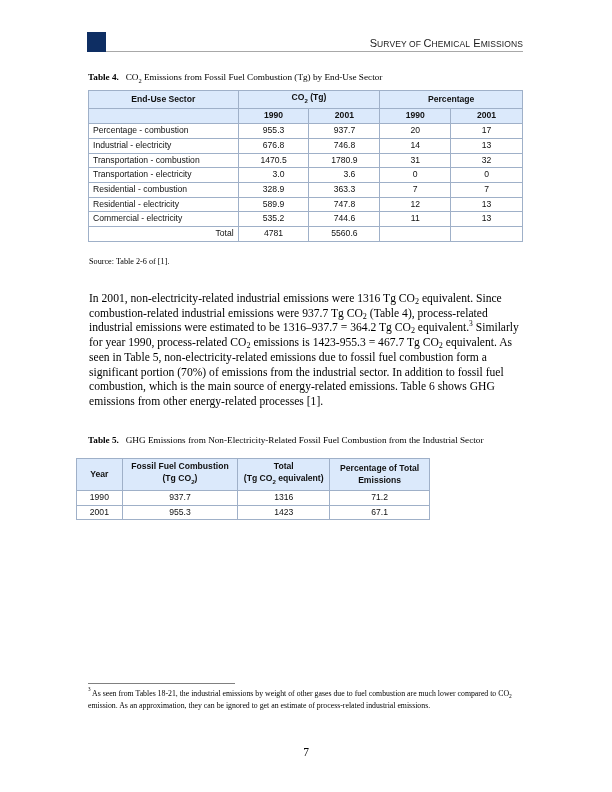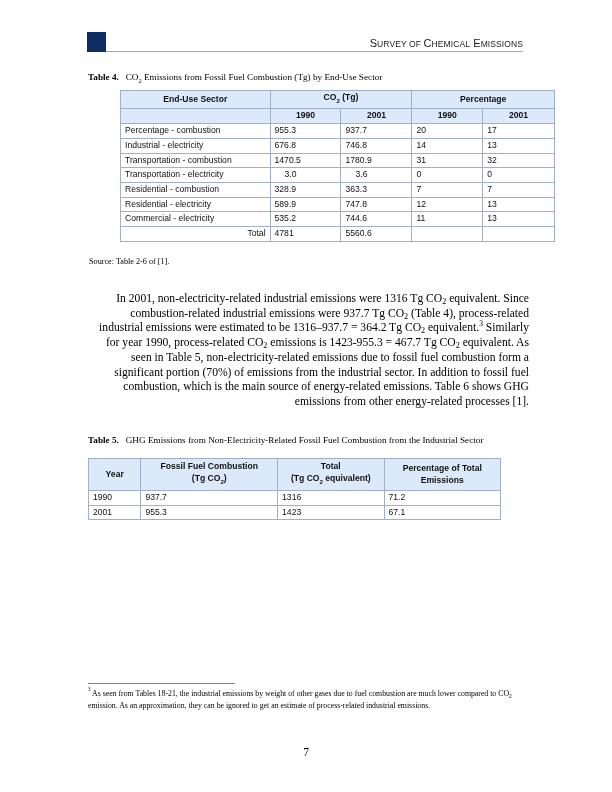--- a/index.html
+++ b/index.html
@@ -8,25 +8,25 @@
   .hdr-square { left: 87px; top: 32px; width: 19px; height: 20px; background: #0e2e63; }
   .hdr-line { left: 106px; top: 51px; width: 417px; height: 1px; background: #a8a8a8; }
   .hdr-title { right: 89px; top: 37px; font-family: Liberation Sans, sans-serif; font-size: 11px; letter-spacing: 0.1px; color: #1a1a1a; }
   .hdr-title .big { font-size: 11px; }
   .hdr-title .sc { font-size: 8.5px; }
   .caption { left: 88px; font-size: 9.2px; line-height: 12px; width: 436px; }
   .caption b { font-weight: bold; }
   table.t { position: absolute; border-collapse: collapse; font-family: "Liberation Sans", sans-serif; font-size: 8.6px; color: #111; }
   table.t td, table.t th { border: 1px solid #9fb0c8; padding: 0 4px; height: 13.7px; line-height: 13.7px; }
   table.t th { background: #dbe9fb; font-weight: bold; text-align: center; }
-  table.t td.num { }
+  table.t td.num { text-align: center; }
   table.t td.right { text-align: right; }
-  table.t td.pad { text-align: right; padding-right: 44px; }
+  table.t td.pad { text-align: right; padding-right: 24px; }
   .source { left: 89px; top: 257px; font-family: Liberation Serif, serif; font-size: 8.2px; }
-  .para { left: 89px; top: 292px; width: 440px; font-size: 11.6px; line-height: 14.7px; text-align: right; }
+  .para { left: 89px; top: 292px; width: 440px; font-size: 11.6px; line-height: 14.7px; }
   .para sub, .fn sub { font-size: 70%; vertical-align: -2px; line-height: 0; }
   .para sup, .fn sup { font-size: 65%; vertical-align: 5px; line-height: 0; }
   table.t5 th { height: 27px; line-height: 11.5px; padding: 2px 4px; }
   table.t5 td { height: 13.5px; line-height: 13.5px; }
   .fn-line { left: 88px; top: 683px; width: 147px; height: 1px; background: #808080; }
   .fn { left: 88px; top: 688px; width: 440px; font-size: 7.8px; line-height: 12.3px; }
   .pagenum { left: 0; width: 612px; top: 746px; text-align: center; font-size: 11.5px; }
 </style>
 </head>
 <body>
@@ -34,21 +34,21 @@
 <div class="abs hdr-square"></div>
 <div class="abs hdr-line"></div>
 <div class="abs hdr-title">
   <span class="big">S</span><span class="sc">URVEY</span><span class="sc"> OF </span><span class="big">C</span><span class="sc">HEMICAL</span><span class="big"> E</span><span class="sc">MISSIONS</span>
 </div>
 
 <div class="abs caption" style="top:71px;">
   <b>Table 4.</b>&nbsp;&nbsp;&nbsp;<span>CO</span><sub style="font-size:70%;">2</sub><span> Emissions from Fossil Fuel Combustion (Tg) by End-Use Sector</span>
 </div>
 
-<table class="t" style="left:88px; top:90px; width:435px;margin-left:32px;">
+<table class="t" style="left:88px; top:90px; width:435px;">
   <colgroup>
     <col style="width:150px">
       <col style="width:71px">
       <col style="width:71px">
       <col style="width:71px">
       <col style="width:72px">
   </colgroup>
   <tbody>
       <tr>
     <th>End-Use Sector</th>
@@ -122,21 +122,21 @@
   </table>
 
 <div class="abs source">Source: Table 2-6 of [1].</div>
 
 <div class="abs para"><span>In 2001, non-electricity-related industrial emissions were 1316 Tg CO</span><sub>2</sub><span> equivalent.  Since combustion-related industrial emissions were 937.7 Tg CO</span><sub>2</sub><span> (Table 4), process-related industrial emissions were estimated to be 1316–937.7 = 364.2 Tg CO</span><sub>2</sub><span> equivalent.</span><sup>3</sup><span> Similarly for year 1990, process-related CO</span><sub>2</sub><span> emissions is 1423-955.3 = 467.7 Tg CO</span><sub>2</sub><span> equivalent.  As seen in Table 5, non-electricity-related emissions due to fossil fuel combustion form a significant portion (70%) of emissions from the industrial sector.  In addition to fossil fuel combustion, which is the main source of energy-related emissions. Table 6 shows GHG emissions from other energy-related processes [1].</span></div>
 
 <div class="abs caption" style="top:434px;">
   <b>Table 5.</b>&nbsp;&nbsp;&nbsp;<span>GHG Emissions from Non-Electricity-Related Fossil Fuel Combustion from the Industrial Sector</span>
 </div>
 
-<table class="t t5" style="left:88px; top:458px; width:413px;">
+<table class="t t5" style="left:76px; top:458px; width:354px;">
   <colgroup>
     <col style="width:55px">
       <col style="width:145px">
       <col style="width:112px">
       <col style="width:123px">
   </colgroup>
   <tbody>
       <tr>
     <th>Year</th>
     <th><span>Fossil Fuel Combustion</span><br><span>(Tg CO</span><sub style="font-size:70%;">2</sub><span>)</span></th>

